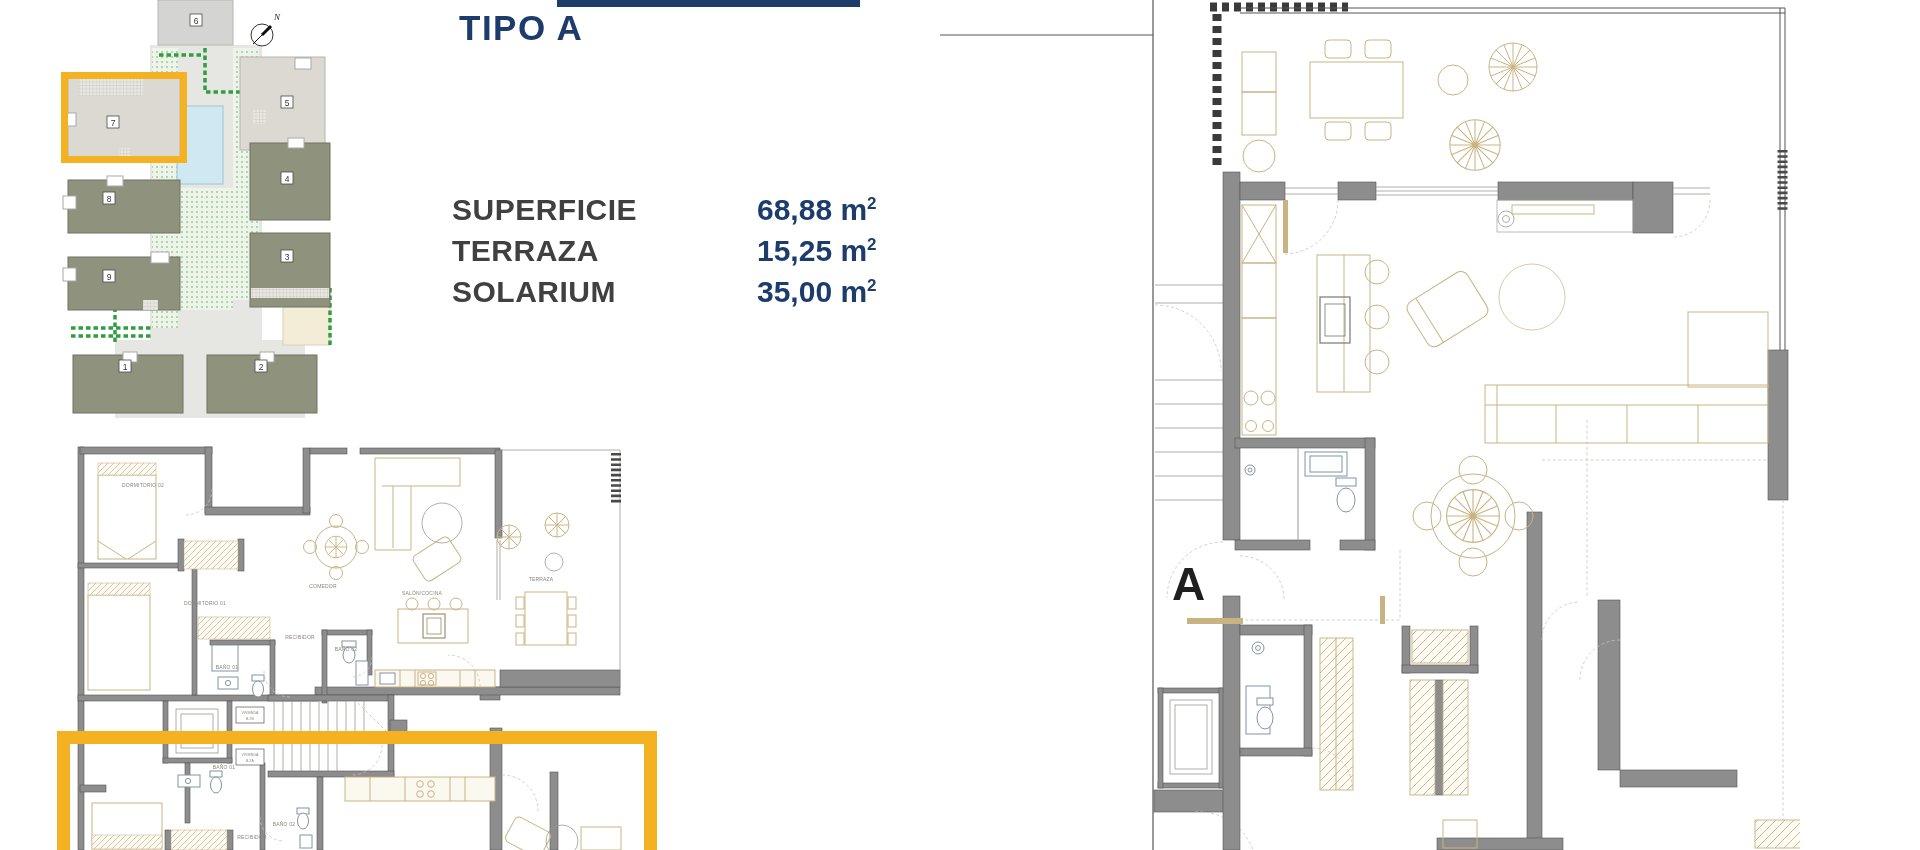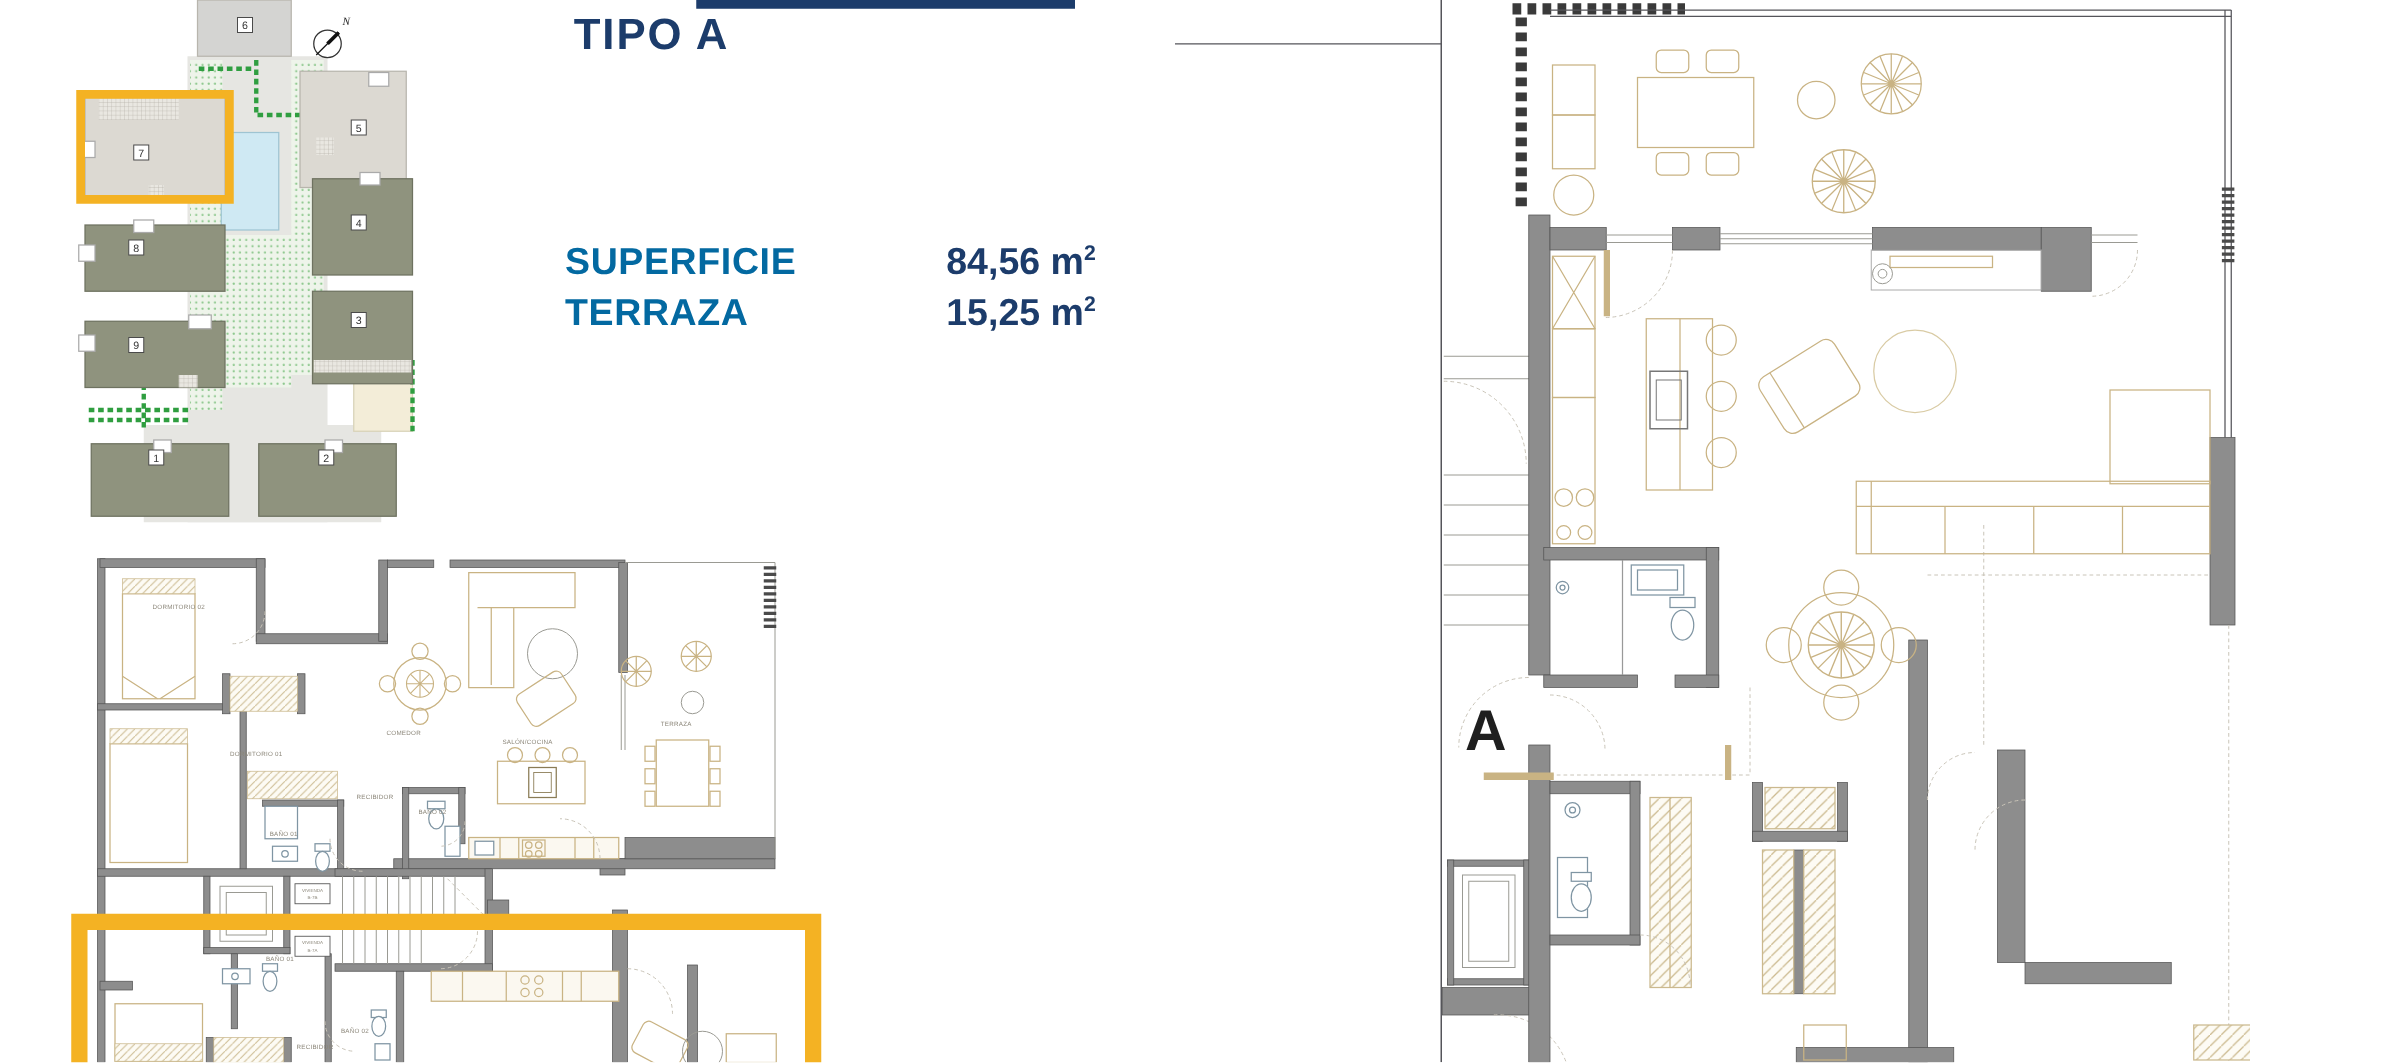--- a/index.html
+++ b/index.html
@@ -3,21 +3,21 @@
 <meta charset="utf-8">
 <style>
   html,body{margin:0;padding:0;background:#fff;}
   #canvas{position:relative;width:1920px;height:850px;background:#ffffff;overflow:hidden;
           font-family:"Liberation Sans",sans-serif;}
   .topbar{position:absolute;left:557px;top:0;width:303px;height:7px;background:#1c3c6b;}
   #page-title{position:absolute;left:459px;top:8px;font-size:35px;font-weight:800;
               color:#1c3c6b;letter-spacing:1.5px;}
   #specs{position:absolute;left:452px;top:193px;}
   .spec-row{display:flex;align-items:baseline;height:41px;}
-  .spec-label{width:305px;font-size:30px;font-weight:800;color:#0369a1;letter-spacing:.5px;}
+  .spec-label{width:305px;font-size:30px;font-weight:800;color:#404040;letter-spacing:.5px;}
   .spec-value{font-size:30px;font-weight:800;color:#1c3c6b;}
   .spec-value sup{font-size:17px;}
   #site-plan{position:absolute;left:55px;top:0;}
   #plan-small{position:absolute;left:60px;top:445px;}
   #plan-large{position:absolute;left:940px;top:0;}
   .hl{position:absolute;border:7px solid #f4b223;box-sizing:border-box;}
   #hl-site{left:61px;top:72px;width:126px;height:91px;}
   #hl-plan{left:57px;top:731px;width:600px;height:140px;border-width:13px;}
   
   svg{display:block;}
@@ -42,25 +42,29 @@
 
 <div id="canvas">
 
   <div class="topbar"></div>
 
   <div id="page-title">TIPO A</div>
 
   <div id="specs">
     <div class="spec-row">
       <div class="spec-label">SUPERFICIE</div>
-      <div class="spec-value"><span>84,56</span>&nbsp;<span>m</span><sup>2</sup></div>
+      <div class="spec-value"><span>68,88</span>&nbsp;<span>m</span><sup>2</sup></div>
     </div>
     <div class="spec-row">
       <div class="spec-label">TERRAZA</div>
       <div class="spec-value"><span>15,25</span>&nbsp;<span>m</span><sup>2</sup></div>
+    </div>
+    <div class="spec-row">
+      <div class="spec-label">SOLARIUM</div>
+      <div class="spec-value"><span>35,00</span>&nbsp;<span>m</span><sup>2</sup></div>
     </div>
   </div>
 
   <div id="site-plan">
     <svg width="300" height="418" viewBox="0 0 300 418">
       <defs>
         <pattern id="gd" width="5" height="5" patternUnits="userSpaceOnUse">
           <rect width="5" height="5" fill="#eef4ea"></rect>
             <circle cx="2" cy="2" r=".9" fill="#8fc98f"></circle>
         </pattern>

